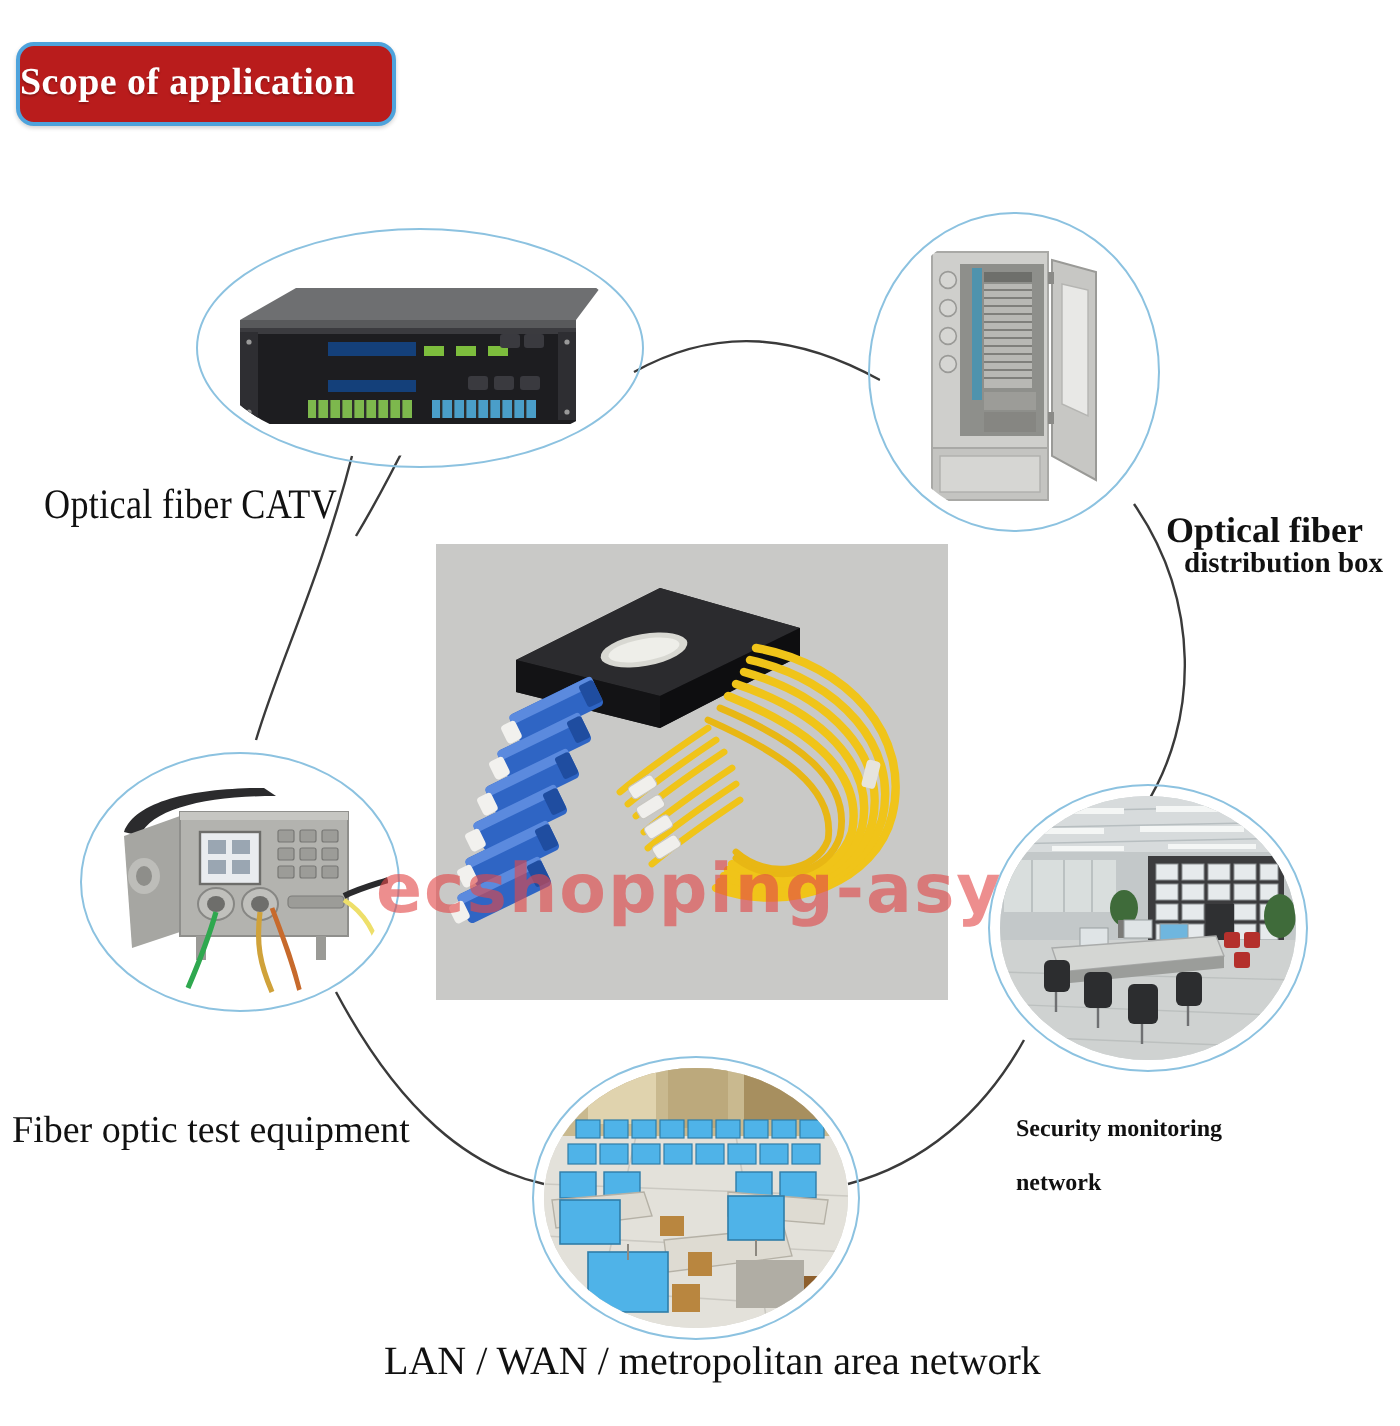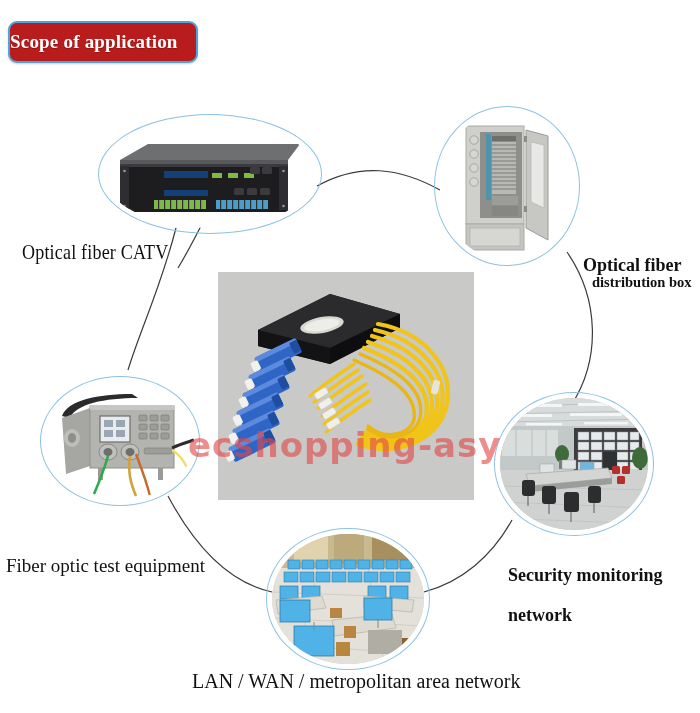--- a/index.html
+++ b/index.html
@@ -49,21 +49,21 @@
     border:1.6px solid #8cc2e0;
   }
 
   
   .label{ position:absolute; color:#111; white-space:pre-line; }
   .lbl-catv{ left:22px; top:240px; font-size:21px; font-family:"Liberation Serif", serif;
              transform:scaleX(.86); transform-origin:left center; letter-spacing:.2px; }
   .lbl-dist{ left:583px; top:238px; font-size:18px; font-weight:bold; line-height:1.02; }
   .lbl-dist .sub{ display:block; font-size:14.5px; font-weight:bold; padding-left:9px; }
   .lbl-test{ left:6px; top:530px; font-size:19px;margin-top:25px; }
-  .lbl-sec{ left:508px; top:545px; font-size:18px; font-weight:bold; line-height:1.12; }
+  .lbl-sec{ left:508px; top:545px; font-size:12px; font-weight:bold; line-height:1.12; }
   .lbl-lan{ left:192px; top:670px; font-size:20px; font-weight:normal; }
 
   
   .center-photo{
     position:absolute; left:218px; top:272px; width:256px; height:228px;
     background:#c9c9c7; overflow:hidden;
   }
   
   .watermark{
     position:absolute; left:188px; top:425px; width:420px;

